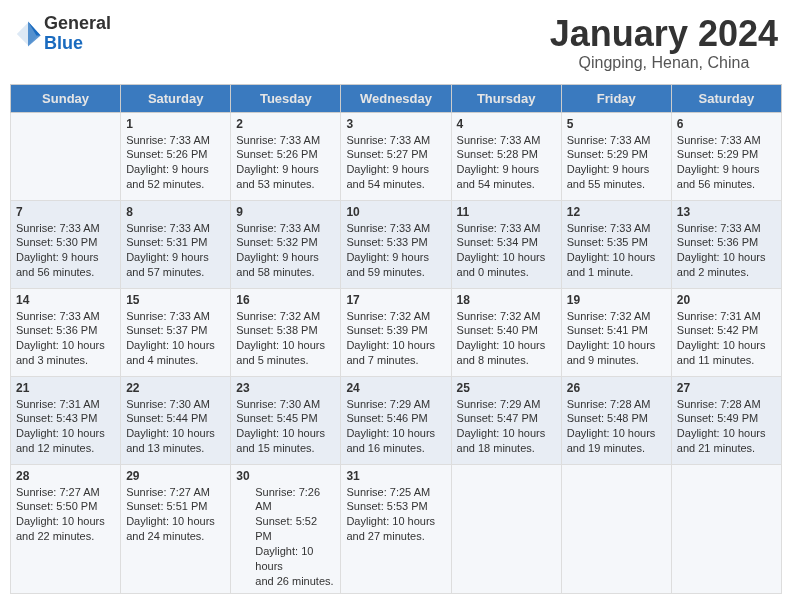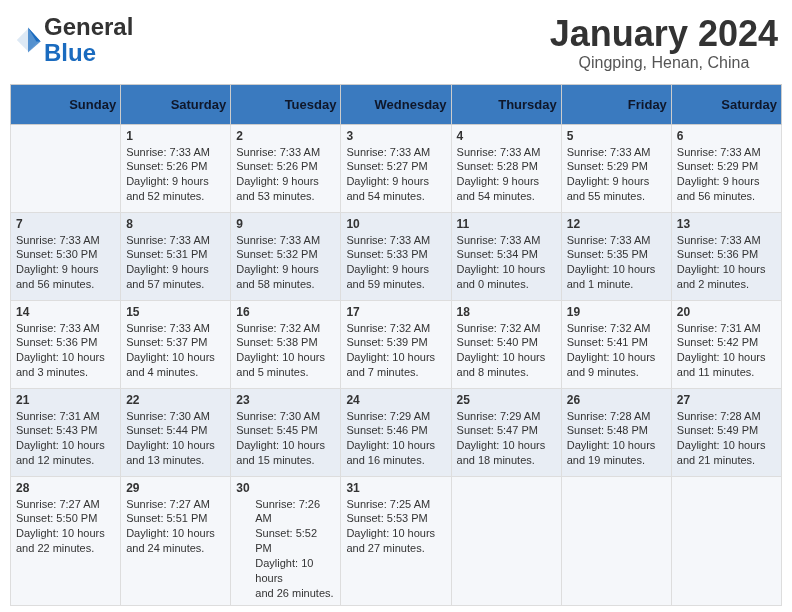--- a/index.html
+++ b/index.html
@@ -17,21 +17,21 @@
       margin-bottom: 8px;
       padding: 4px 4px;
     }
     .logo {
       display: flex;
       align-items: center;
     }
     .logo-text {
       display: flex;
       flex-direction: column;
-      font-size: 24px;
+      font-size: 18px;
       font-weight: bold;
       line-height: 1.1;
     }
     .logo-general { color: #333; }
     .logo-blue { color: #1a6bbf; }
     .logo-icon {
       width: 28px;
       height: 28px;
       margin-right: 2px;
     }
@@ -48,25 +48,25 @@
       font-size: 16px;
       color: #555;
     }
     table {
       width: 100%;
       border-collapse: collapse;
       table-layout: fixed;
     }
     thead tr th {
       background-color: #3a7abf;
-      color: #0f172a;
+      color: #e5e5e5;
       font-size: 13px;
       font-weight: bold;
-      padding: 12px 4px;
-      text-align: right;
+      padding: 6px 4px;
+      text-align: center;
       border: 1px solid #ccc;
     }
     tbody tr td {
       vertical-align: top;
       padding: 4px 5px;
       border: 1px solid #ddd;
       font-size: 10.5px;
       color: #333;
       height: 88px;
     }

